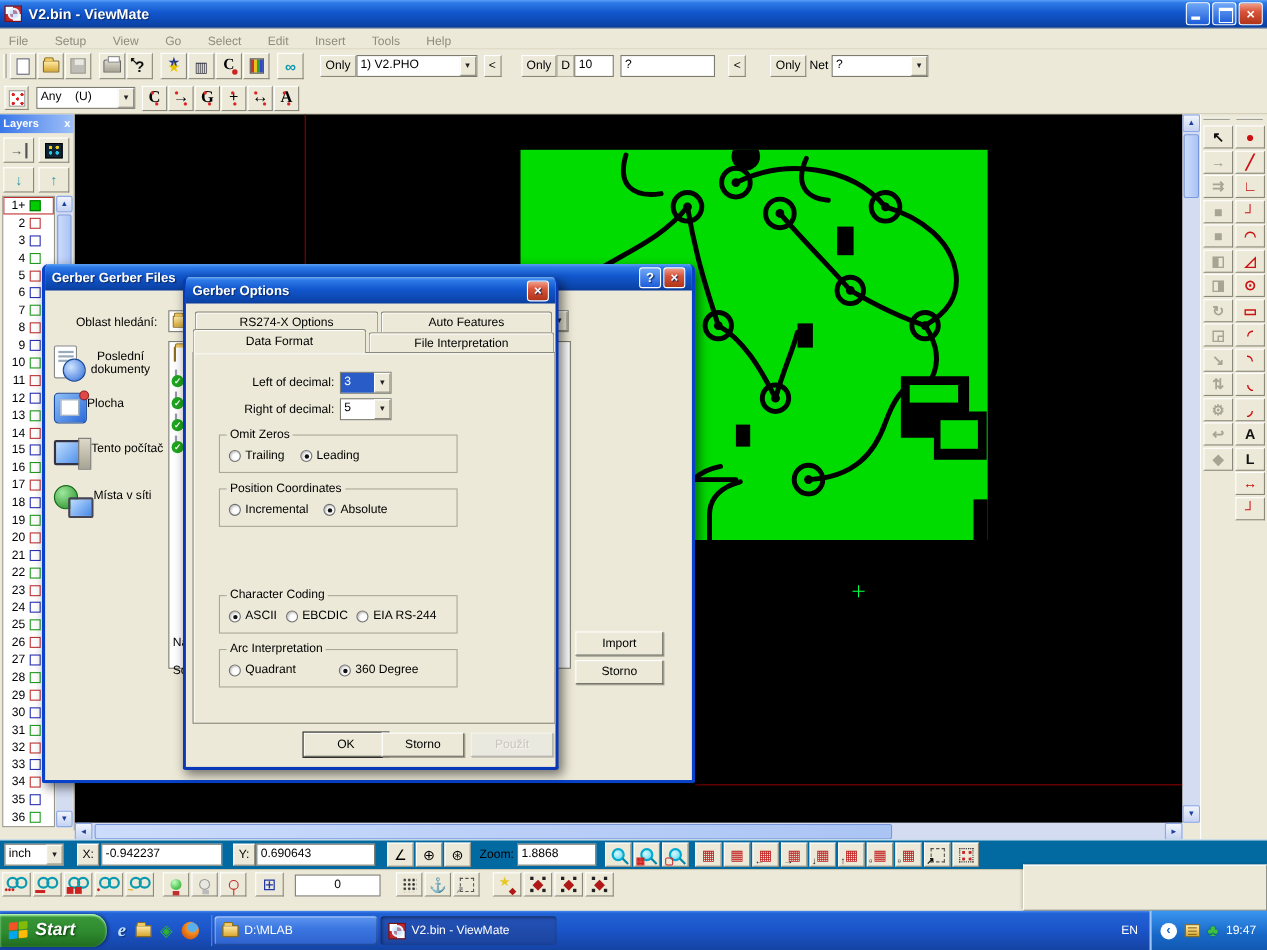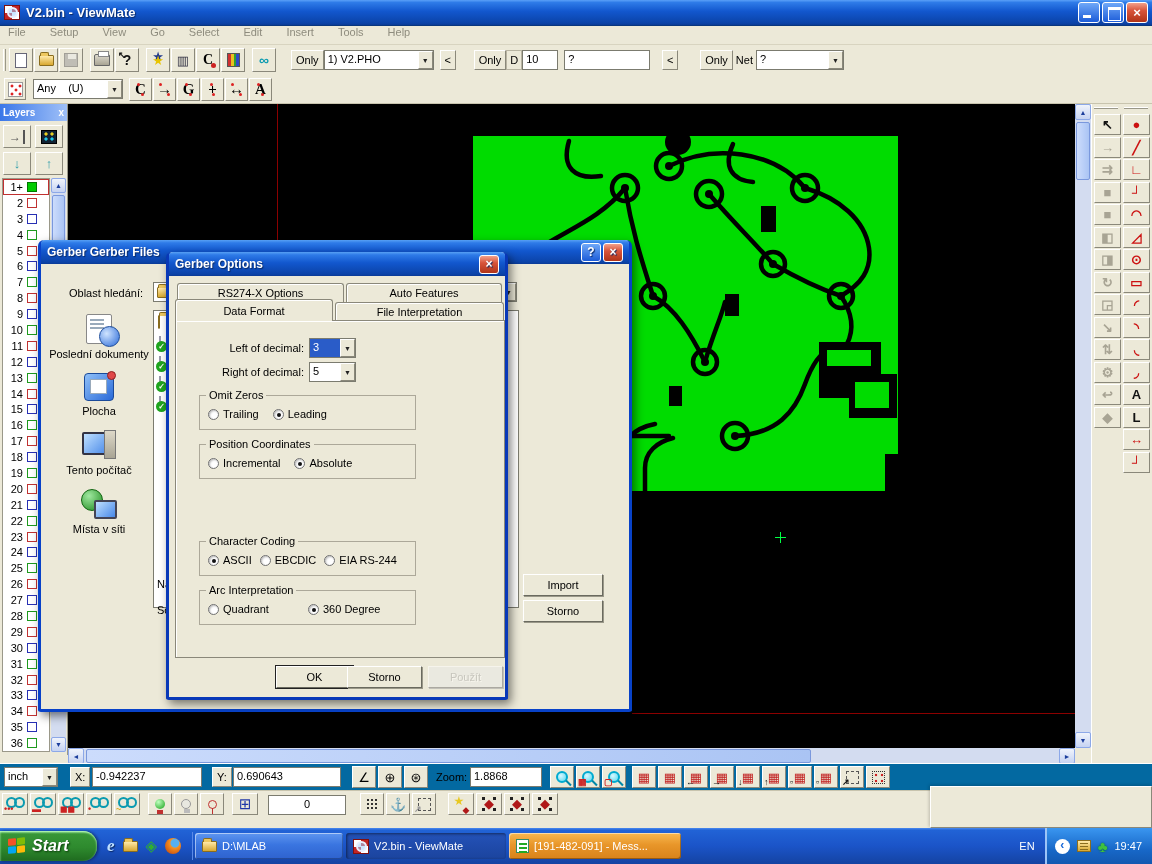--- a/index.html
+++ b/index.html
@@ -12,21 +12,21 @@
 .titlebar{position:absolute;left:0;top:0;width:1152px;height:26px;background:linear-gradient(180deg,#5AA0F8 0%,#2E7BE8 10%,#1257CE 45%,#0B43A8 92%,#0A3A96);display:flex;align-items:center;padding:0 4px;border-bottom:1px solid #08367e}
 .wtitle{color:#fff;font-weight:bold;font-size:13px;margin-left:6px;text-shadow:1px 1px 1px #0a2a66;flex:1}
 .ic-vm{width:16px;height:15px;background:conic-gradient(#C22525 0 25%,#fff 0 50%,#C22525 0 75%,#fff 0);border:1px solid #801010;position:relative;flex:none}
 .ic-vm::after{content:"";position:absolute;right:1px;bottom:1px;width:7px;height:7px;border:2px solid #e8f0ff;border-radius:50%;background:rgba(160,210,255,.55)}
 .winbtns{display:flex;gap:2px}
 .wb{width:22px;height:21px;border-radius:3px;border:1px solid #fff;position:relative;background:linear-gradient(#6FA8F8,#1C5CD8)}
 .wb.close{background:linear-gradient(#F2A08A,#D8543A 40%,#B03418);color:#fff;font-weight:bold;font-size:13px;text-align:center;line-height:19px}
 .wb.min::after{content:"";position:absolute;left:4px;bottom:4px;width:8px;height:3px;background:#fff}
 .wb.max::after{content:"";position:absolute;left:5px;top:4px;width:11px;height:10px;border:1px solid #fff;border-top:3px solid #fff}
 
-.menubar{position:absolute;left:0;top:26px;width:1152px;height:19px;background:#ECE9D8;display:flex;align-items:flex-start;gap:24px;padding-left:8px;border-bottom:1px solid #d8d4c0}
+.menubar{position:absolute;left:0;top:26px;width:1152px;height:19px;background:#ECE9D8;display:flex;align-items:flex-end;gap:24px;padding-left:8px;border-bottom:1px solid #d8d4c0}
 .mitem{color:#8E8C7E}
 
 .tb{position:absolute;left:0;width:1152px;background:#ECE9D8;display:flex;align-items:center}
 .tb1{top:45px;height:30px}
 .tb2{top:75px;height:29px;border-bottom:1px solid #c8c4ae}
 .grip{width:3px;height:22px;border-left:1px solid #fff;border-right:1px solid #9a9889;margin:0 3px}
 .tbtnq{width:24px;height:24px;display:flex;align-items:center;justify-content:center;background:#ECE9D8;border:1px solid;border-color:#fff #8a887a #8a887a #fff;margin-right:1px;position:relative}
 .sep{width:6px}
 
 .ic-page{width:12px;height:15px;background:#fff;border:1px solid #667}
@@ -100,21 +100,21 @@
 .grp{position:absolute;border:1px solid #ACA899;padding:0}
 .grp legend,.gleg{position:absolute;top:-7px;left:6px;background:#ECE9D8;padding:0 3px;font-size:11px}
 .gopts{position:absolute;left:8px;top:12px;right:4px;display:flex;gap:14px;align-items:center}
 .ro{display:inline-flex;align-items:center;gap:4px;white-space:nowrap}
 .rb{width:11px;height:11px;border-radius:50%;background:#fff;border:1px solid #707070;box-shadow:inset 1px 1px 2px #bbb;position:relative;flex:none}
 .rb.on::after{content:"";position:absolute;left:3px;top:3px;width:4px;height:4px;background:#111;border-radius:50%}
 .pb{position:absolute;height:22px;background:#ECE9D8;border:1px solid;border-color:#fff #6a6a5f #6a6a5f #fff;box-shadow:1px 1px 0 #9a9889;display:flex;align-items:center;justify-content:center;font-size:11px}
 .pb.def{outline:1px solid #222;outline-offset:-0px}
 .pb.dis{color:#A8A494;text-shadow:1px 1px 0 #fff}
 
-.place{display:flex;flex-direction:column;align-items:center;margin-bottom:13px;width:100px;text-align:center;line-height:12px}
+.place{display:flex;align-items:flex-start;margin-bottom:13px;width:100px;text-align:center;line-height:12px}
 .place .plbl{margin-top:4px}
 .ic-recent{width:26px;height:30px;background:#fff;border:1px solid #888;border-radius:2px;position:relative}
 .ic-recent::before{content:"";position:absolute;left:3px;top:4px;width:14px;height:2px;background:#9AB;box-shadow:0 4px 0 #9AB,0 8px 0 #9AB}
 .ic-recent::after{content:"";position:absolute;right:-9px;bottom:-4px;width:19px;height:19px;border-radius:50%;background:radial-gradient(circle at 35% 35%,#CFE4FF,#2A6AD8);border:1px solid #1A4A9A}
 .ic-desktop{width:30px;height:28px;border-radius:4px;background:linear-gradient(135deg,#8FC0F8,#2A6AD8);border:1px solid #1A4A9A;position:relative}
 .ic-desktop::before{content:"";position:absolute;left:5px;top:5px;width:15px;height:13px;background:#fff;border:1px solid #9AB}
 .ic-desktop::after{content:"";position:absolute;right:-3px;top:-3px;width:7px;height:7px;border-radius:50%;background:#E04848;border:1px solid #902020}
 .ic-docs{width:32px;height:23px;background:linear-gradient(#FFE9A8,#E8B84A);border:1px solid #A8861F;border-radius:2px 3px 3px 3px;position:relative;margin-top:7px}
 .ic-docs::before{content:"";position:absolute;top:-6px;left:0;width:12px;height:5px;background:#F0C860;border:1px solid #A8861F;border-bottom:none;border-radius:2px 2px 0 0}
 .ic-docs::after{content:"";position:absolute;left:9px;top:-5px;width:14px;height:16px;background:#fff;border:1px solid #99A;transform:rotate(7deg)}
@@ -1018,24 +1018,20 @@
         <span class="task" style="width: 148px;">
           <span class="ic-folder"></span>
           <span>D:\MLAB</span>
         </span>
 
         <span class="task active" style="width: 160px;">
           <span class="ic-vm"></span>
           <span>V2.bin - ViewMate</span>
         </span>
 
-        <span class="task hl" style="width: 172px;">
-          <span class="ic-msg"></span>
-          <span>[191-482-091] - Mess...</span>
-        </span>
       </span>
     <span class="entxt">EN</span>
     <span class="tray">
       <span style="display:flex;align-items:center;gap:7px">
 
       <span class="ic-trayarrow">‹</span>
           <span class="ic-trayyellow"></span>
           <span class="ic-clover">♣</span>
         </span>
       <span class="clock">19:47</span>

